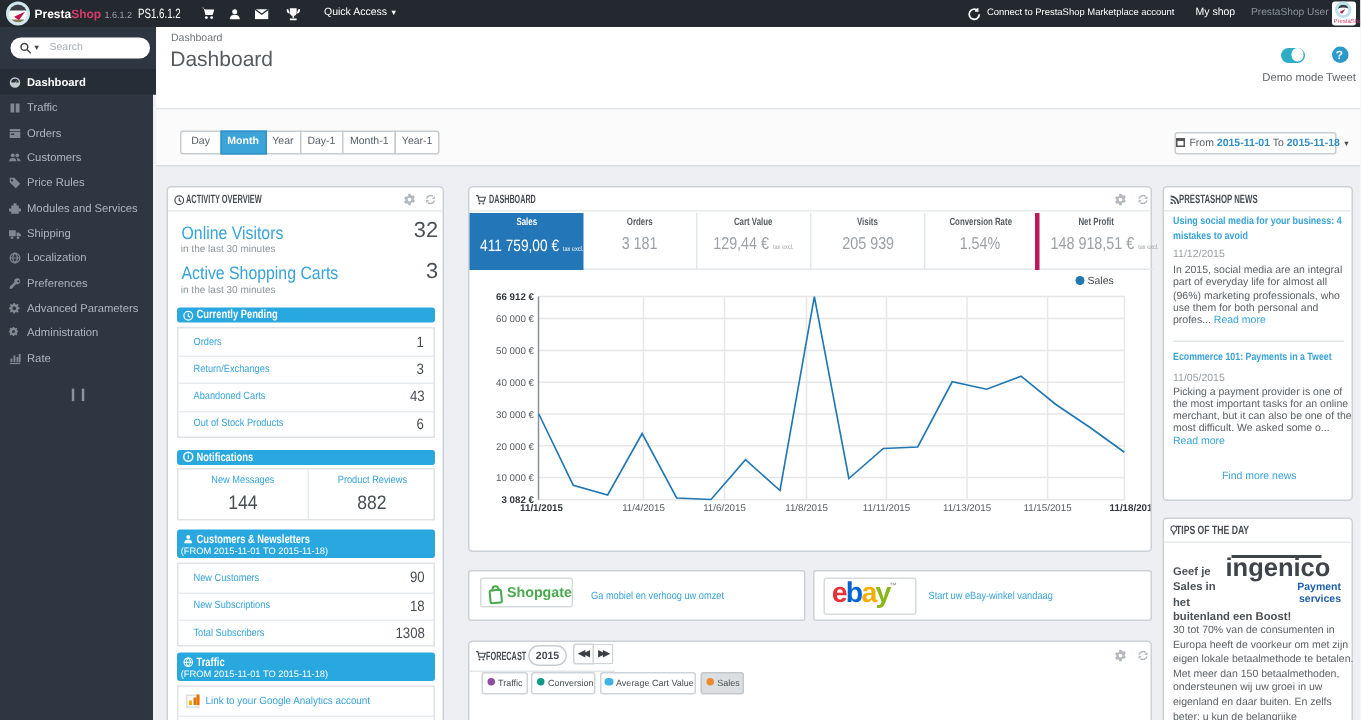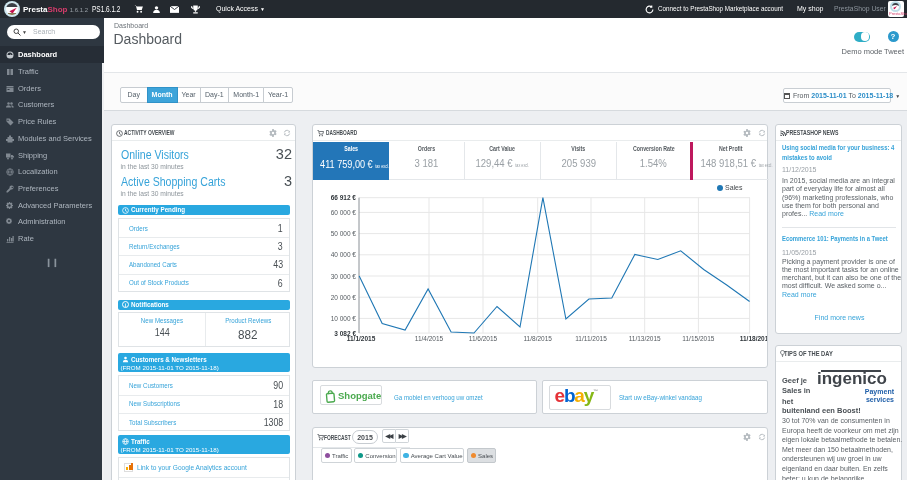--- a/index.html
+++ b/index.html
@@ -100,21 +100,21 @@
         <div class="abs" style="right:6px; top:40.4px; font-size:10px; color:#474d52;"><span class="sxr" style="transform:scaleX(0.88);">43</span></div>
       <div class="abs blue" style="left:10px; top:60.1px; font-size:7px;"><span class="sxl" style="transform:scaleX(0.88);">Out of Stock Products</span></div>
         <div class="abs" style="right:6px; top:58.6px; font-size:10px; color:#474d52;"><span class="sxr" style="transform:scaleX(0.88);">6</span></div>
     </div>
 
     <div class="bluebar" style="left:6.5px; top:174.5px; width:172px; height:10px; line-height:10px;"><span style="position:absolute;left:4px;top:0px;width:7px;height:7px;border:1px solid #fff;border-radius:50%;font-size:5px;line-height:7px;text-align:center;top:1.5px;">i</span><span class="sxl" style="margin-left:13px;transform:scaleX(0.78);">Notifications</span></div>
     <div class="tbox" style="left:6.5px; top:187px; width:172px; height:34.5px;">
       <div style="position:absolute;left:86px;top:0;height:100%;border-left:1px solid #e8ebed;"></div>
       <div class="abs blue" style="left:0; top:4px; width:86px; text-align:center; font-size:7px;"><span class="sxc" style="transform:scaleX(0.88);">New Messages</span></div>
       <div class="abs blue" style="left:86px; top:4px; width:86px; text-align:center; font-size:7px;"><span class="sxc" style="transform:scaleX(0.88);">Product Reviews</span></div>
-      <div class="abs" style="left:0; top:14px; width:86px; text-align:center; font-size:10px; color:#484f54;"><span class="sxc" style="transform:scaleX(0.9);">144</span></div>
+      <div class="abs" style="left:0; top:14px; width:86px; text-align:center; font-size:13px; color:#484f54;"><span class="sxc" style="transform:scaleX(0.9);">144</span></div>
       <div class="abs" style="left:86px; top:14px; width:86px; text-align:center; font-size:13px; color:#484f54;"><span class="sxc" style="transform:scaleX(0.9);">882</span></div>
     </div>
 
     <div class="bluebar" style="left:6.5px; top:227.5px; width:172px; height:19.5px;">
       <svg style="position:absolute;left:4px;top:3px;" width="7" height="7" viewBox="0 0 16 16" fill="#fff">
           <circle cx="8" cy="4.5" r="3"></circle>
           <path d="M2 14c0-4 3-5.5 6-5.5s6 1.5 6 5.5z"></path>
         </svg>
       <div class="sxl" style="position:absolute;left:13px;top:2px;transform:scaleX(0.78);">Customers &amp; Newsletters</div>
       <div style="position:absolute;left:2.5px;top:11px;font-size:6.2px;font-weight:normal;">(FROM 2015-11-01 TO 2015-11-18)</div>

